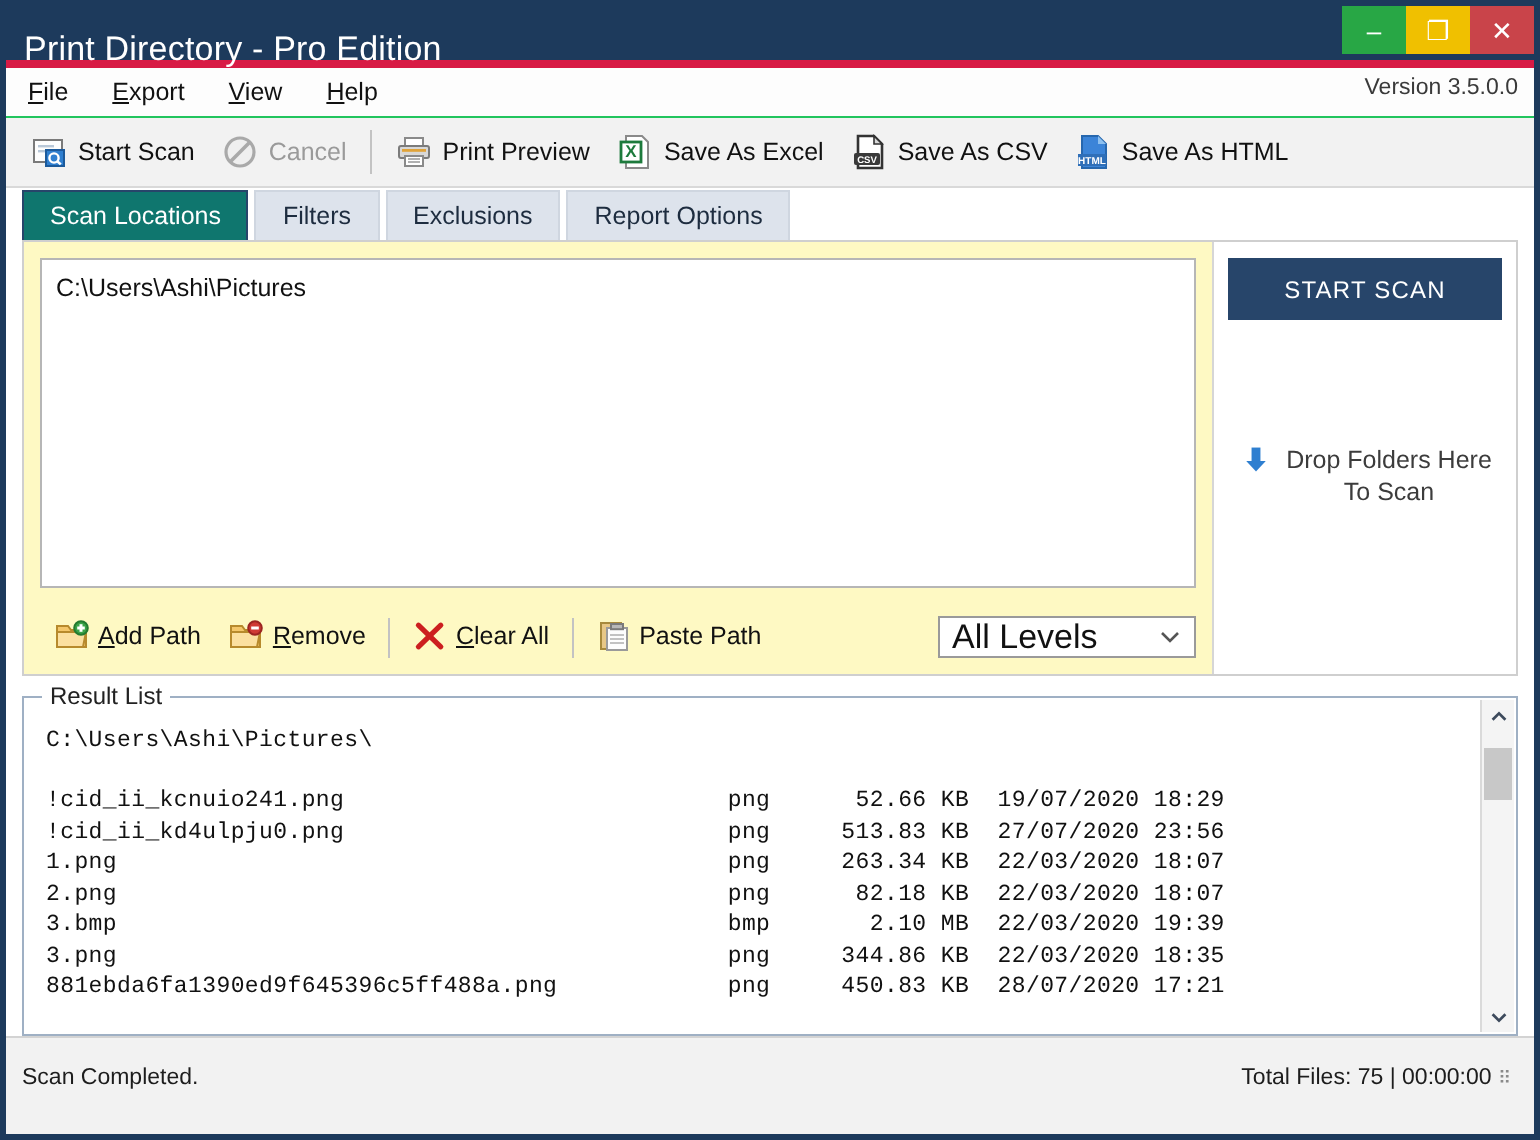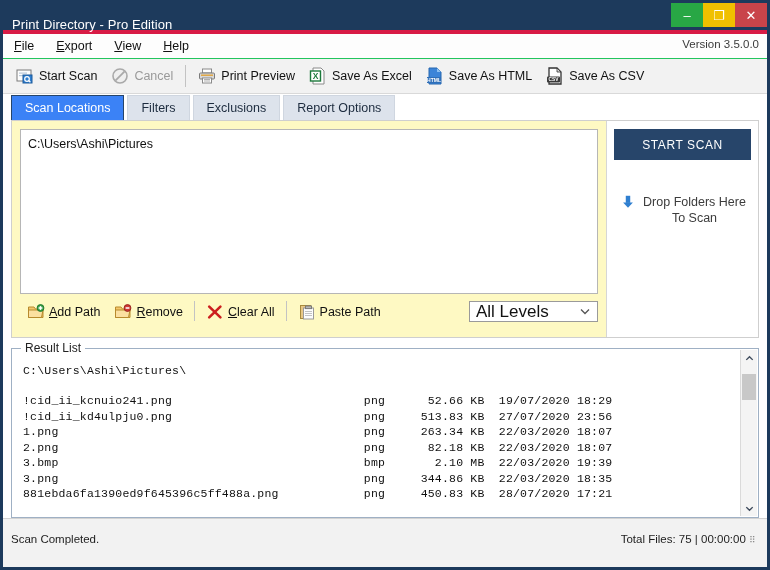--- a/index.html
+++ b/index.html
@@ -15,21 +15,21 @@
     border:3px solid #1d3a5c;
     box-sizing:border-box;
     display:flex;flex-direction:column;
   }
   
   .titlebar{
     height:27px;background:#1d3a5c;color:#ffffff;
     display:flex;align-items:center;flex:0 0 auto;
     position:relative;
   }
-  .title-text{font-size:13px;padding-left:9px;letter-spacing:.1px;margin-top:16px;}
+  .title-text{font-size:17px;padding-left:9px;letter-spacing:.1px;margin-top:16px;}
   .winbtns{position:absolute;right:0;top:0;height:24px;display:flex;}
   .winbtn{
     width:32px;height:24px;display:flex;align-items:center;justify-content:center;
     color:#ffffff;font-size:13px;cursor:default;
   }
   .winbtn.min{background:#28a745;}
   .winbtn.max{background:#f0c000;}
   .winbtn.close{background:#c9444a;}
   .winbtn .gl{display:block;line-height:1;}
   .accent{height:4px;background:#d81b45;flex:0 0 auto;}
@@ -56,35 +56,35 @@
   
   .tabstrip{
     height:26px;background:#ffffff;display:flex;align-items:flex-end;
     flex:0 0 auto;padding-left:8px;position:relative;
   }
   .tab{
     height:24px;line-height:24px;padding:0 13px;font-size:12.5px;
     background:#dde3ec;color:#1d2c3f;margin-right:3px;cursor:default;
     border:1px solid #cfd6e0;border-bottom:none;
   }
-  .tab.active{background:#3b82f6;color:#ffffff;border-color:#27456a;}
+  .tab.active{background:#0f766e;color:#ffffff;border-color:#27456a;}
   
   .panel{
     margin:0 8px;border:1px solid #cfcfcf;background:#fef9c3;
     flex:0 0 auto;height:218px;box-sizing:border-box;
     display:flex;position:relative;
   }
   .panel-left{flex:1 1 auto;padding:8px;display:flex;flex-direction:column;}
   .pathbox{
     flex:1 1 auto;background:#ffffff;border:1px solid #b6b6b6;
     padding:6px 7px;font-size:12.5px;color:#111;overflow:hidden;
   }
   .pathrow{line-height:16px;}
   .panel-actions{
-    height:28px;display:flex;align-items:flex-start;margin-top:7px;gap:0;
+    height:28px;display:flex;align-items:flex-end;margin-top:7px;gap:0;
   }
   .act{display:flex;align-items:center;gap:4px;padding:2px 7px;cursor:default;}
   .act .lbl{font-size:12.5px;color:#111;white-space:nowrap;}
   .act .lbl u{text-decoration:underline;}
   .act-sep{width:1px;height:20px;background:#c3c3c3;margin:0 4px;}
   .levels{
     margin-left:auto;width:129px;height:21px;background:#ffffff;
     border:1px solid #9a9a9a;display:flex;align-items:center;
     padding:0 6px;font-size:17px;color:#111;box-sizing:border-box;
     justify-content:space-between;cursor:default;
@@ -93,21 +93,21 @@
     width:152px;flex:0 0 auto;border-left:1px solid #d6d6d6;background:#ffffff;
     padding:8px;box-sizing:border-box;display:flex;flex-direction:column;
     align-items:center;
   }
   .startscan{
     width:100%;height:29px;background:#27456a;color:#ffffff;
     font-size:12px;letter-spacing:.6px;display:flex;align-items:center;
     justify-content:center;cursor:default;border:1px solid #27456a;
   }
   .drop{
-    margin-top:34px;display:flex;align-items:flex-start;gap:6px;
+    margin-top:62px;display:flex;align-items:flex-start;gap:6px;
     color:#3c3c3c;font-size:12.5px;text-align:center;line-height:16px;
   }
   
   .results{
     margin:10px 8px 0 8px;border:1px solid #9fb0c4;position:relative;
     flex:1 1 auto;background:#ffffff;box-sizing:border-box;
   }
   .results-legend{
     position:absolute;top:-8px;left:9px;background:#ffffff;padding:0 4px;
     font-size:12px;color:#222;
@@ -214,39 +214,39 @@
           <rect x="1.5" y="4" width="10" height="10" fill="#ffffff" stroke="#1d7a3c" stroke-width="1.4"></rect>
           <text x="6.5" y="11.7" font-size="8.5" font-family="Liberation Sans, sans-serif" font-weight="bold" fill="#1d7a3c" text-anchor="middle">X</text>
         </svg>
       </span>
       <span class="lbl">Save As Excel</span>
     </div>
 
     <div class="tb-item">
       <span class="ico">
         <svg viewBox="0 0 18 18" width="18" height="18">
+          <path d="M3 1 H11 L15 5 V17 H3 Z" fill="#ffffff" stroke="#333333" stroke-width="1.3"></path>
+          <path d="M11 1 L15 5 H11 Z" fill="#d8d8d8" stroke="#333333" stroke-width="0.8"></path>
+          <rect x="1" y="9.5" width="13" height="6" rx="1" fill="#3a3a3a"></rect>
+          <text x="7.5" y="14.3" font-size="4.8" font-family="Liberation Sans, sans-serif" font-weight="bold" fill="#ffffff" text-anchor="middle">CSV</text>
+        </svg>
+      </span>
+      <span class="lbl">Save As CSV</span>
+    </div>
+
+    <div class="tb-item">
+      <span class="ico">
+        <svg viewBox="0 0 18 18" width="18" height="18">
           <path d="M3 1 H11 L15 5 V17 H3 Z" fill="#3b84d8" stroke="#2667ae"></path>
           <path d="M11 1 L15 5 H11 Z" fill="#8cc0f0"></path>
           <rect x="1" y="10" width="14" height="6" fill="#2f6fb8"></rect>
           <text x="8" y="14.9" font-size="5" font-family="Liberation Sans, sans-serif" font-weight="bold" fill="#ffffff" text-anchor="middle">HTML</text>
         </svg>
       </span>
       <span class="lbl">Save As HTML</span>
-    </div>
-
-    <div class="tb-item">
-      <span class="ico">
-        <svg viewBox="0 0 18 18" width="18" height="18">
-          <path d="M3 1 H11 L15 5 V17 H3 Z" fill="#ffffff" stroke="#333333" stroke-width="1.3"></path>
-          <path d="M11 1 L15 5 H11 Z" fill="#d8d8d8" stroke="#333333" stroke-width="0.8"></path>
-          <rect x="1" y="9.5" width="13" height="6" rx="1" fill="#3a3a3a"></rect>
-          <text x="7.5" y="14.3" font-size="4.8" font-family="Liberation Sans, sans-serif" font-weight="bold" fill="#ffffff" text-anchor="middle">CSV</text>
-        </svg>
-      </span>
-      <span class="lbl">Save As CSV</span>
     </div>
   </div>
 
   <div class="tabstrip">
     <div class="tab active"><span>Scan Locations</span></div>
     <div class="tab"><span>Filters</span></div>
     <div class="tab"><span>Exclusions</span></div>
     <div class="tab"><span>Report Options</span></div>
   </div>
 

